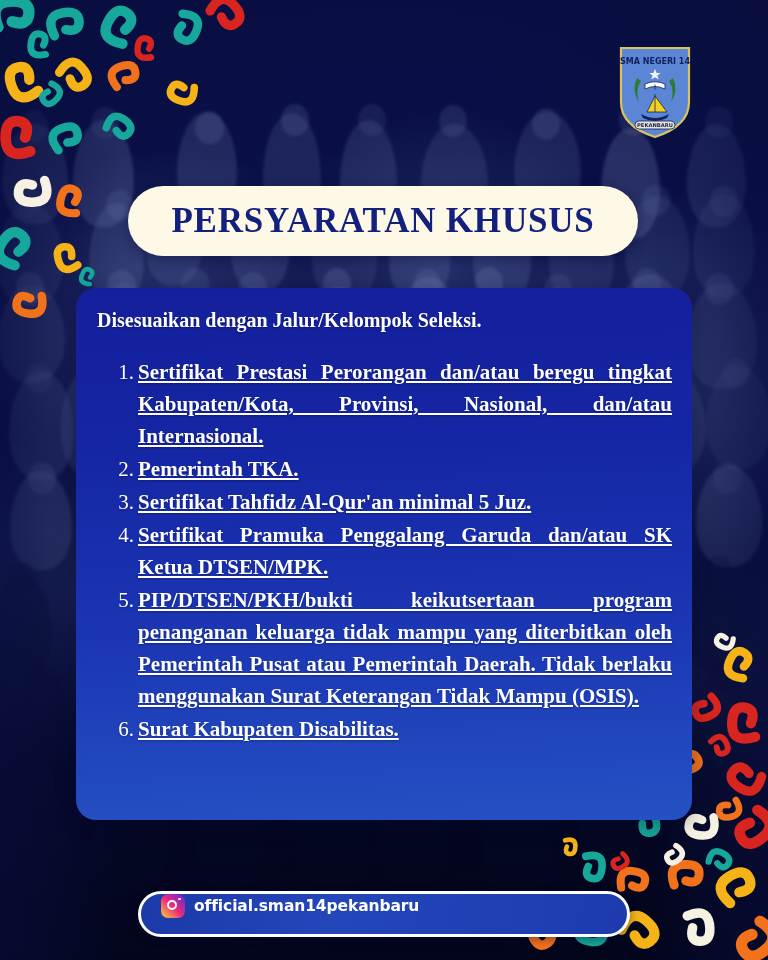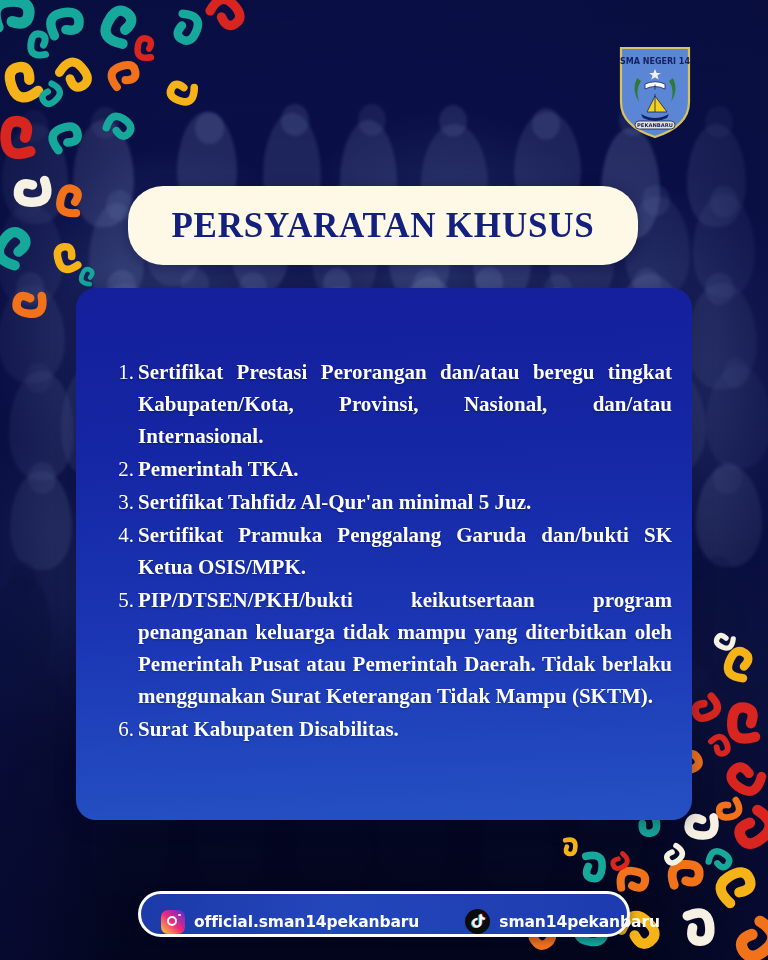--- a/index.html
+++ b/index.html
@@ -85,21 +85,21 @@
     width: 76px;
     height: 96px;
   }
 
   
   .title-banner {
     position: absolute;
     left: 128px;
     top: 186px;
     width: 510px;
-    height: 79px;
+    height: 70px;
     background: #fdf9e6;
     border-radius: 35px;
     display: flex;
     align-items: center;
     justify-content: center;
     box-shadow: 0 3px 14px rgba(4,8,44,0.40);
   }
   .title-text {
     font-family: "Liberation Serif", "DejaVu Serif", serif;
     font-weight: bold;
@@ -163,35 +163,36 @@
     flex: 1 1 auto;
     padding-left: 4px;
     color: #ffffff;
     font-family: "Liberation Serif", "DejaVu Serif", serif;
     font-weight: bold;
     font-size: 21px;
     line-height: 32px;
     text-align: justify;
     text-shadow: 0 1px 2px rgba(0,0,0,0.30);
     hyphens: none;
+    text-decoration: underline;
   }
   .req-text.nojust { text-align: left; }
 
   
   .social-pill {
     position: absolute;
     left: 138px;
     top: 891px;
     width: 492px;
     height: 46px;
     border-radius: 23px;
     background: linear-gradient(100deg, #1c3aa8 0%, #2346bb 40%, #1d3bae 100%);
     border: 3px solid #ffffff;
     display: flex;
-    align-items: flex-end;
+    align-items: flex-start;
     box-sizing: border-box;
     padding: 0 20px;
     box-shadow: 0 2px 10px rgba(4,8,44,0.45);
   }
   .social-entry {
     display: flex;
     align-items: center;
     gap: 9px;
   }
   .social-entry.ig { margin-right: 46px; }
@@ -471,58 +472,49 @@
     <path d="M24 70 Q38 78 52 70 L50 74 Q38 80 26 74 Z" fill="#12205f"></path>
     <rect x="18" y="77" width="40" height="8" rx="4" fill="#e8e2cf" stroke="#12205f" stroke-width="0.8"></rect>
     <text x="38" y="83" text-anchor="middle" font-family="DejaVu Sans, sans-serif" font-size="5.2" font-weight="bold" fill="#12205f">PEKANBARU</text>
   </svg>
 
   <div class="title-banner">
     <div class="title-text">PERSYARATAN KHUSUS</div>
   </div>
 
   <div class="panel">
+    <div class="intro">Disesuaikan dengan Jalur/Kelompok Seleksi.</div>
     <ol class="req-list" id="req-list">
         <li class="req-item">
           <span class="req-num">1.</span>
           <span class="req-text">Sertifikat Prestasi Perorangan dan/atau beregu tingkat Kabupaten/Kota, Provinsi, Nasional, dan/atau Internasional.</span>
         </li>
         <li class="req-item">
           <span class="req-num">2.</span>
           <span class="req-text nojust">Pemerintah TKA.</span>
         </li>
         <li class="req-item">
           <span class="req-num">3.</span>
           <span class="req-text nojust">Sertifikat Tahfidz Al-Qur'an minimal 5 Juz.</span>
         </li>
         <li class="req-item">
           <span class="req-num">4.</span>
-          <span class="req-text">Sertifikat Pramuka Penggalang Garuda dan/bukti SK Ketua OSIS/MPK.</span>
+          <span class="req-text">Sertifikat Pramuka Penggalang Garuda dan/atau SK Ketua DTSEN/MPK.</span>
         </li>
         <li class="req-item">
           <span class="req-num">5.</span>
-          <span class="req-text">PIP/DTSEN/PKH/bukti keikutsertaan program penanganan keluarga tidak mampu yang diterbitkan oleh Pemerintah Pusat atau Pemerintah Daerah. Tidak berlaku menggunakan Surat Keterangan Tidak Mampu (SKTM).</span>
+          <span class="req-text">PIP/DTSEN/PKH/bukti keikutsertaan program penanganan keluarga tidak mampu yang diterbitkan oleh Pemerintah Pusat atau Pemerintah Daerah. Tidak berlaku menggunakan Surat Keterangan Tidak Mampu (OSIS).</span>
         </li>
         <li class="req-item">
           <span class="req-num">6.</span>
           <span class="req-text nojust">Surat Kabupaten Disabilitas.</span>
         </li>
       </ol>
   </div>
 
   <div class="social-pill">
     <div class="social-entry ig">
       <span class="ig-icon"></span>
       <span class="social-handle">official.sman14pekanbaru</span>
     </div>
-    <div class="social-entry tt">
-      <span class="tt-icon">
-        <svg viewBox="0 0 25 25" width="25" height="25">
-          <path d="M14.6 5.2 v8.6 a2.6 2.6 0 1 1 -2.1 -2.55 v-2.2 a4.8 4.8 0 1 0 4.3 4.75 V9.9 a5.6 5.6 0 0 0 3.1 0.95 v-2.2 a3.5 3.5 0 0 1 -3.2 -3.45 z" fill="#25f4ee" transform="translate(-1.1,0.5)"></path>
-          <path d="M14.6 5.2 v8.6 a2.6 2.6 0 1 1 -2.1 -2.55 v-2.2 a4.8 4.8 0 1 0 4.3 4.75 V9.9 a5.6 5.6 0 0 0 3.1 0.95 v-2.2 a3.5 3.5 0 0 1 -3.2 -3.45 z" fill="#fe2c55" transform="translate(0.7,-0.4)"></path>
-          <path d="M14.6 5.2 v8.6 a2.6 2.6 0 1 1 -2.1 -2.55 v-2.2 a4.8 4.8 0 1 0 4.3 4.75 V9.9 a5.6 5.6 0 0 0 3.1 0.95 v-2.2 a3.5 3.5 0 0 1 -3.2 -3.45 z" fill="#ffffff"></path>
-        </svg>
-      </span>
-      <span class="social-handle">sman14pekanbaru</span>
-    </div>
   </div>
 
 </div>
 
 </body></html>

